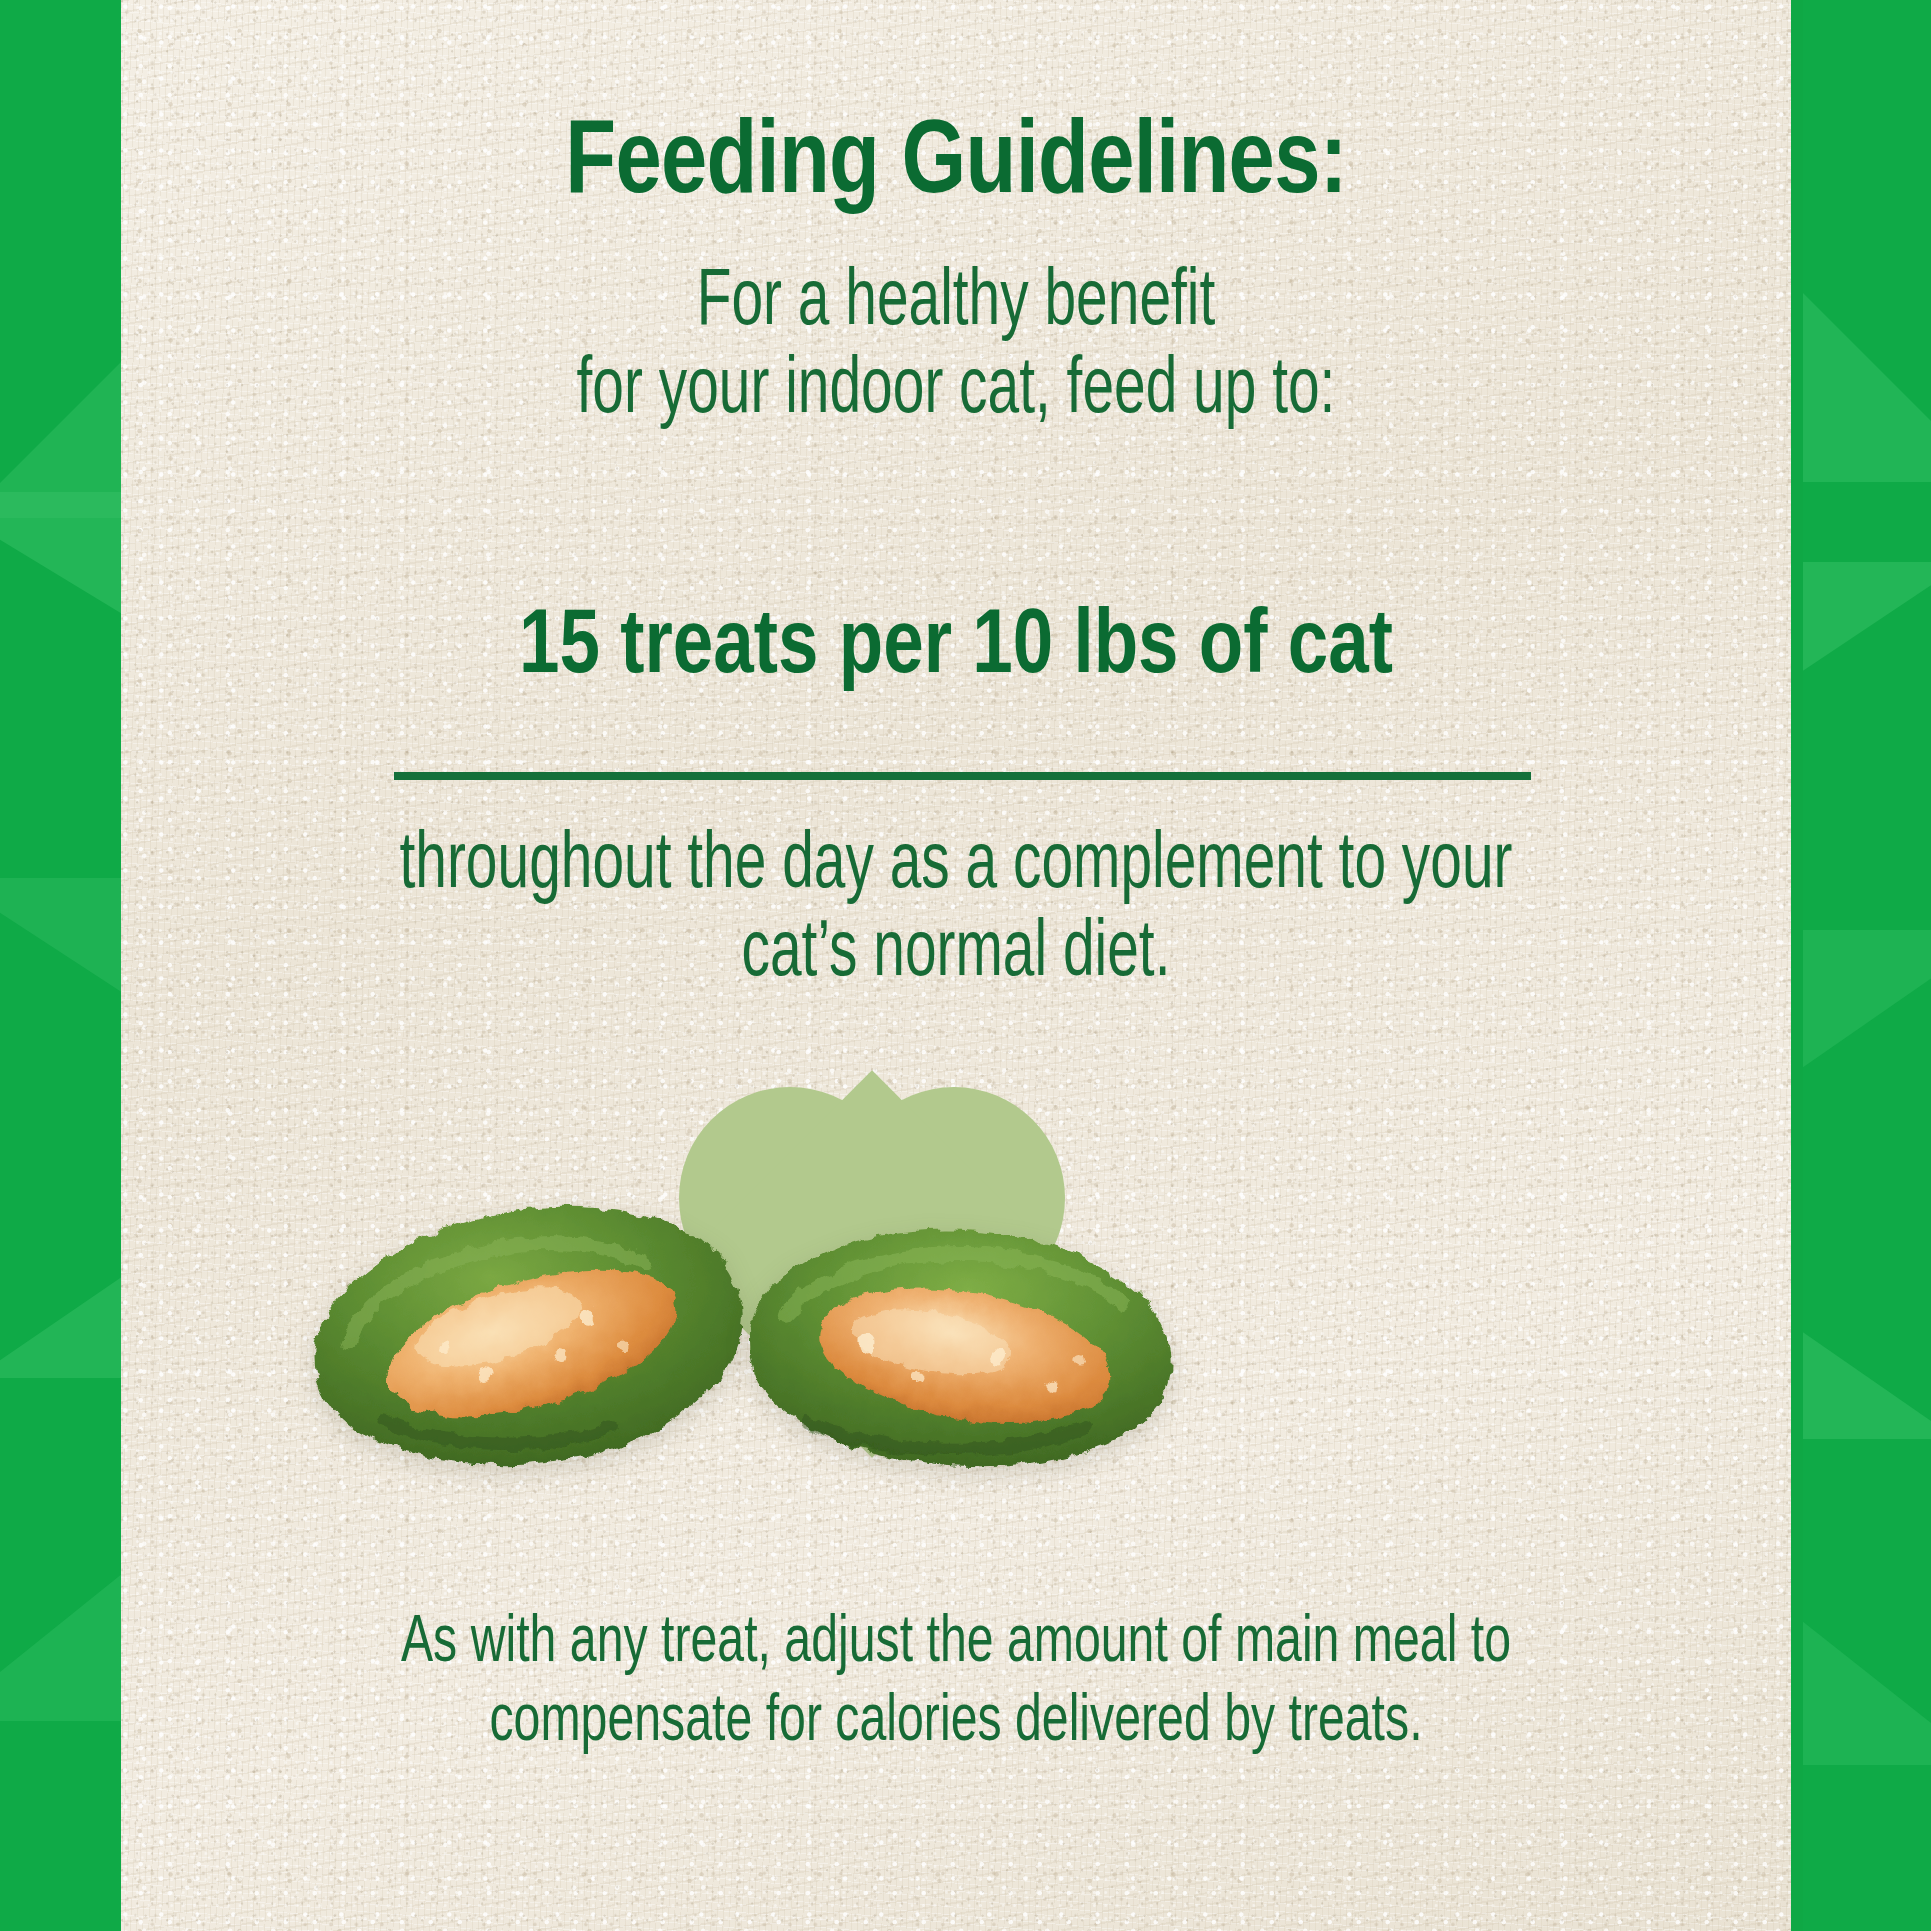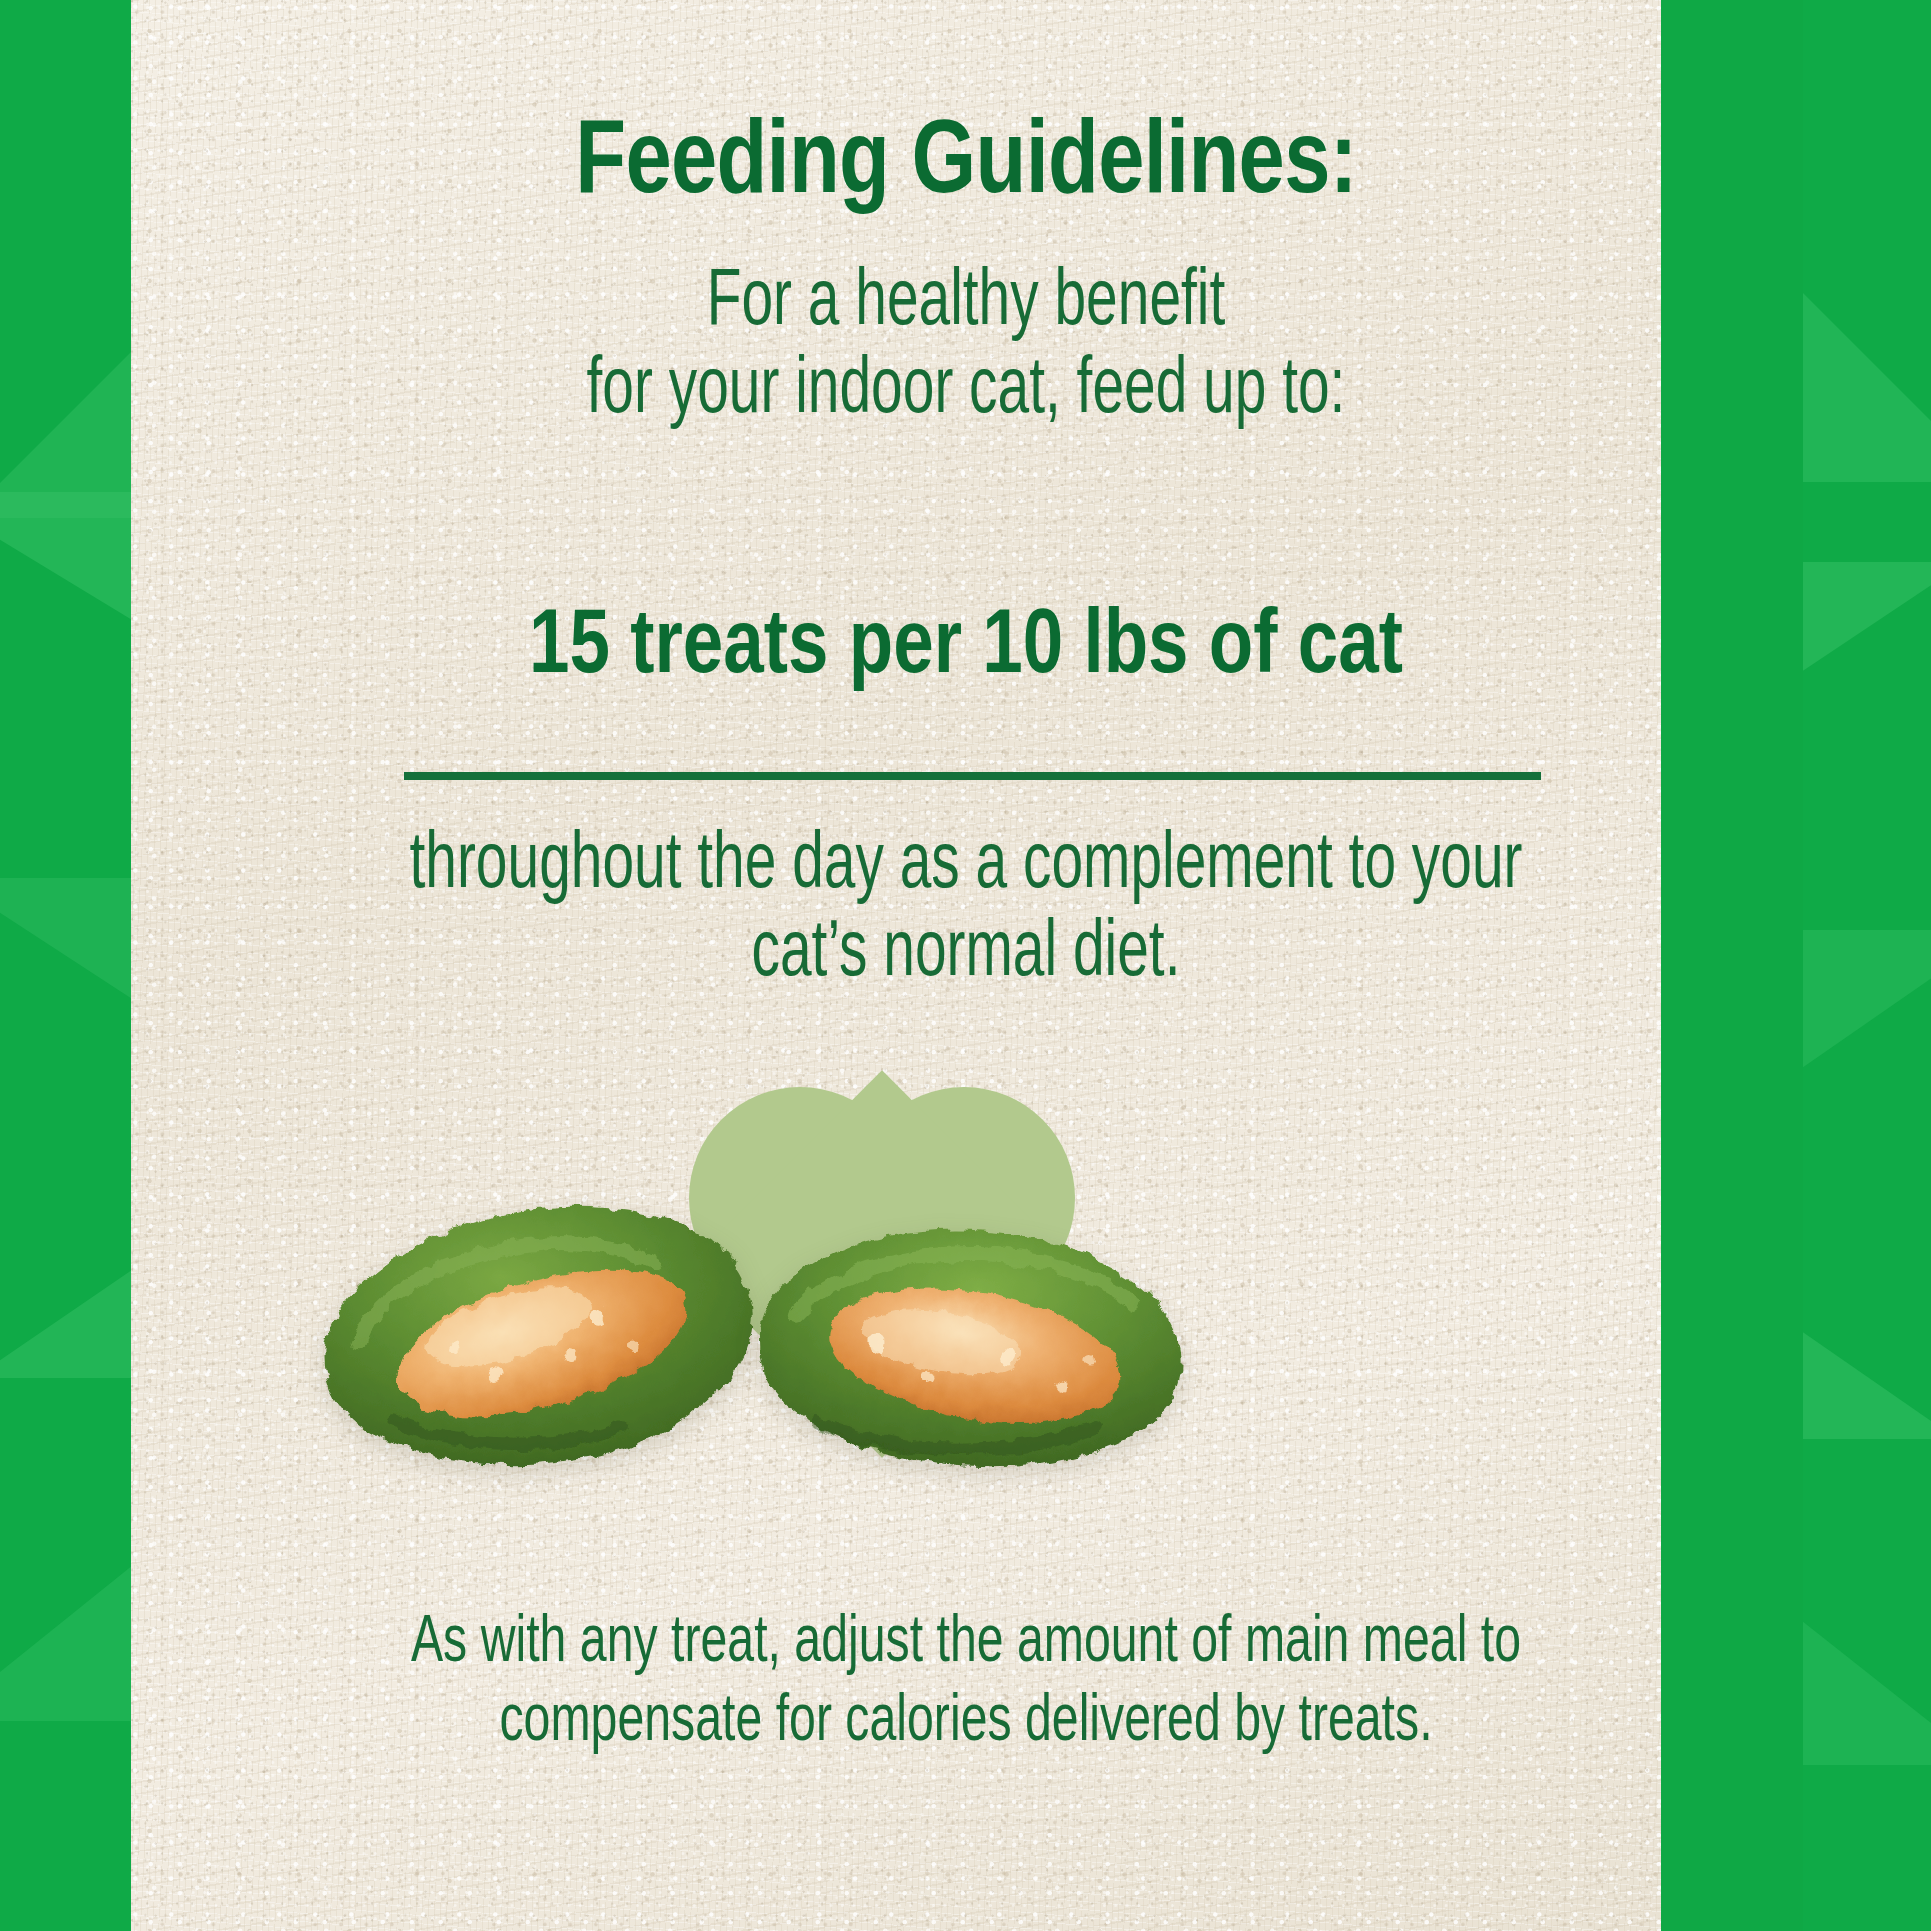--- a/index.html
+++ b/index.html
@@ -43,22 +43,22 @@
   .rt1 { top: 263px;  right: -61px; border-right: 219px solid transparent; border-bottom: 219px solid #31bd62; }
   .rt2 { top: 562px;  right: -35px; border-left: 237px solid #35c065; border-bottom: 158px solid transparent; }
   .rt3 { top: 930px; right: -70px; border-right: 202px solid transparent; border-top: 140px solid #2cb95d; }
   .rt4 { top: 1299px; right: -26px; border-left: 202px solid #34bf64; border-top: 140px solid transparent; }
   .rt5 { top: 1598px; right: -53px; border-right: 211px solid transparent; border-bottom: 167px solid #2ab95c; }
 
   
   #panel {
     position: absolute;
     top: 0;
-    left: 131px;
-    width: 1530px;
+    left: 121px;
+    width: 1670px;
     height: 1931px;
     background-color: #efe9dd;
     background-image:
       radial-gradient(circle at 12% 18%, rgba(255,255,255,0.85) 0 1.8px, transparent 2.6px),
       radial-gradient(circle at 37% 62%, rgba(200,186,162,0.45) 0 1.8px, transparent 2.6px),
       radial-gradient(circle at 68% 28%, rgba(255,255,255,0.8) 0 1.8px, transparent 2.6px),
       radial-gradient(circle at 84% 77%, rgba(193,178,152,0.4) 0 1.8px, transparent 2.6px),
       radial-gradient(circle at 54% 90%, rgba(255,255,255,0.7) 0 1.8px, transparent 2.6px),
       radial-gradient(circle at 23% 47%, rgba(186,171,146,0.35) 0 1.3px, transparent 2.2px),
       repeating-linear-gradient(93deg, rgba(215,204,182,0.30) 0 0.9px, transparent 0.9px 6.1px),

